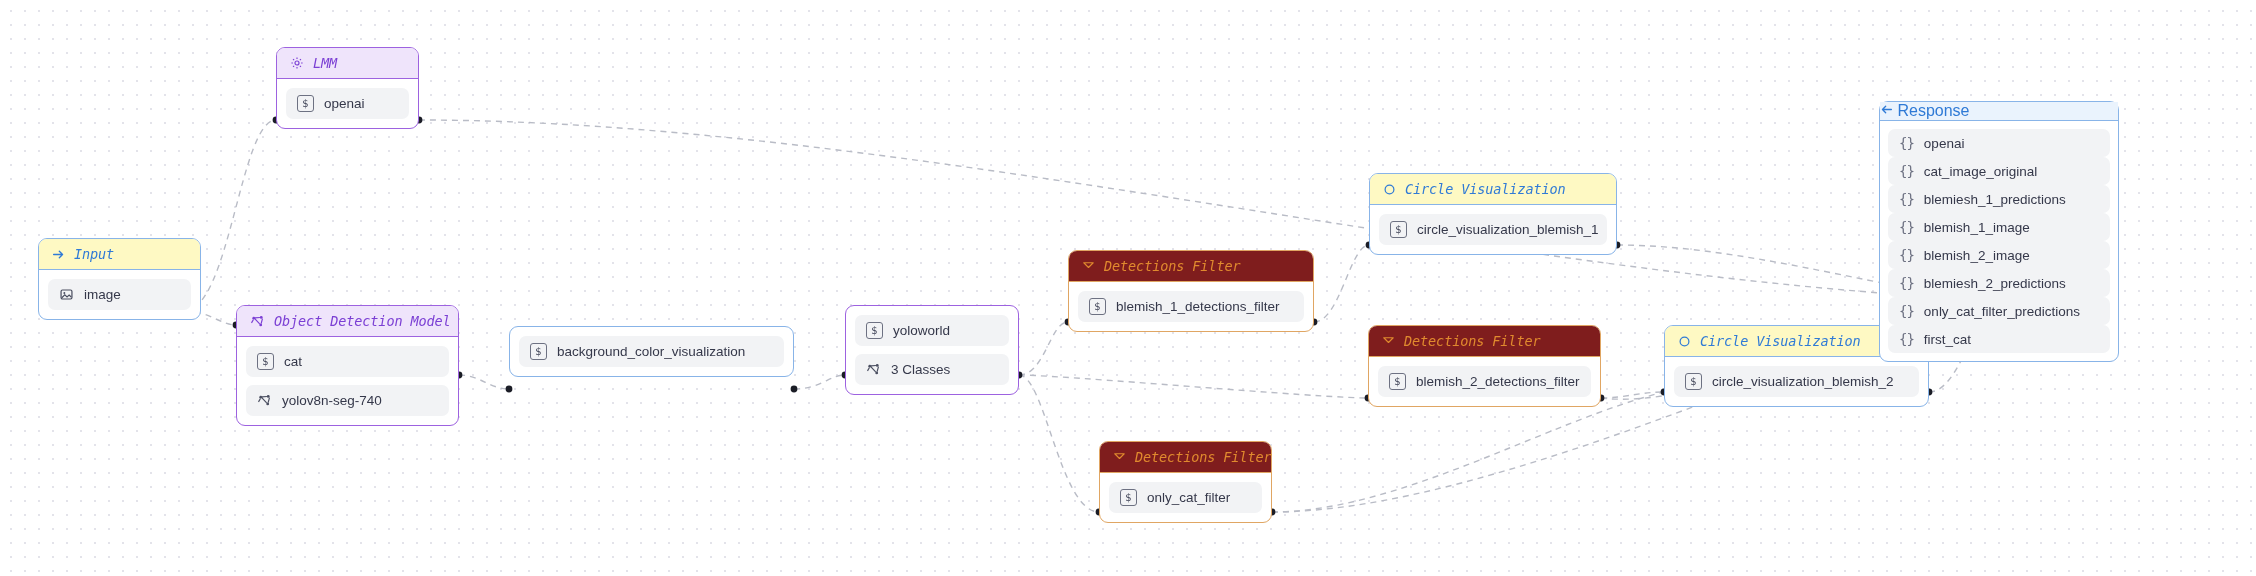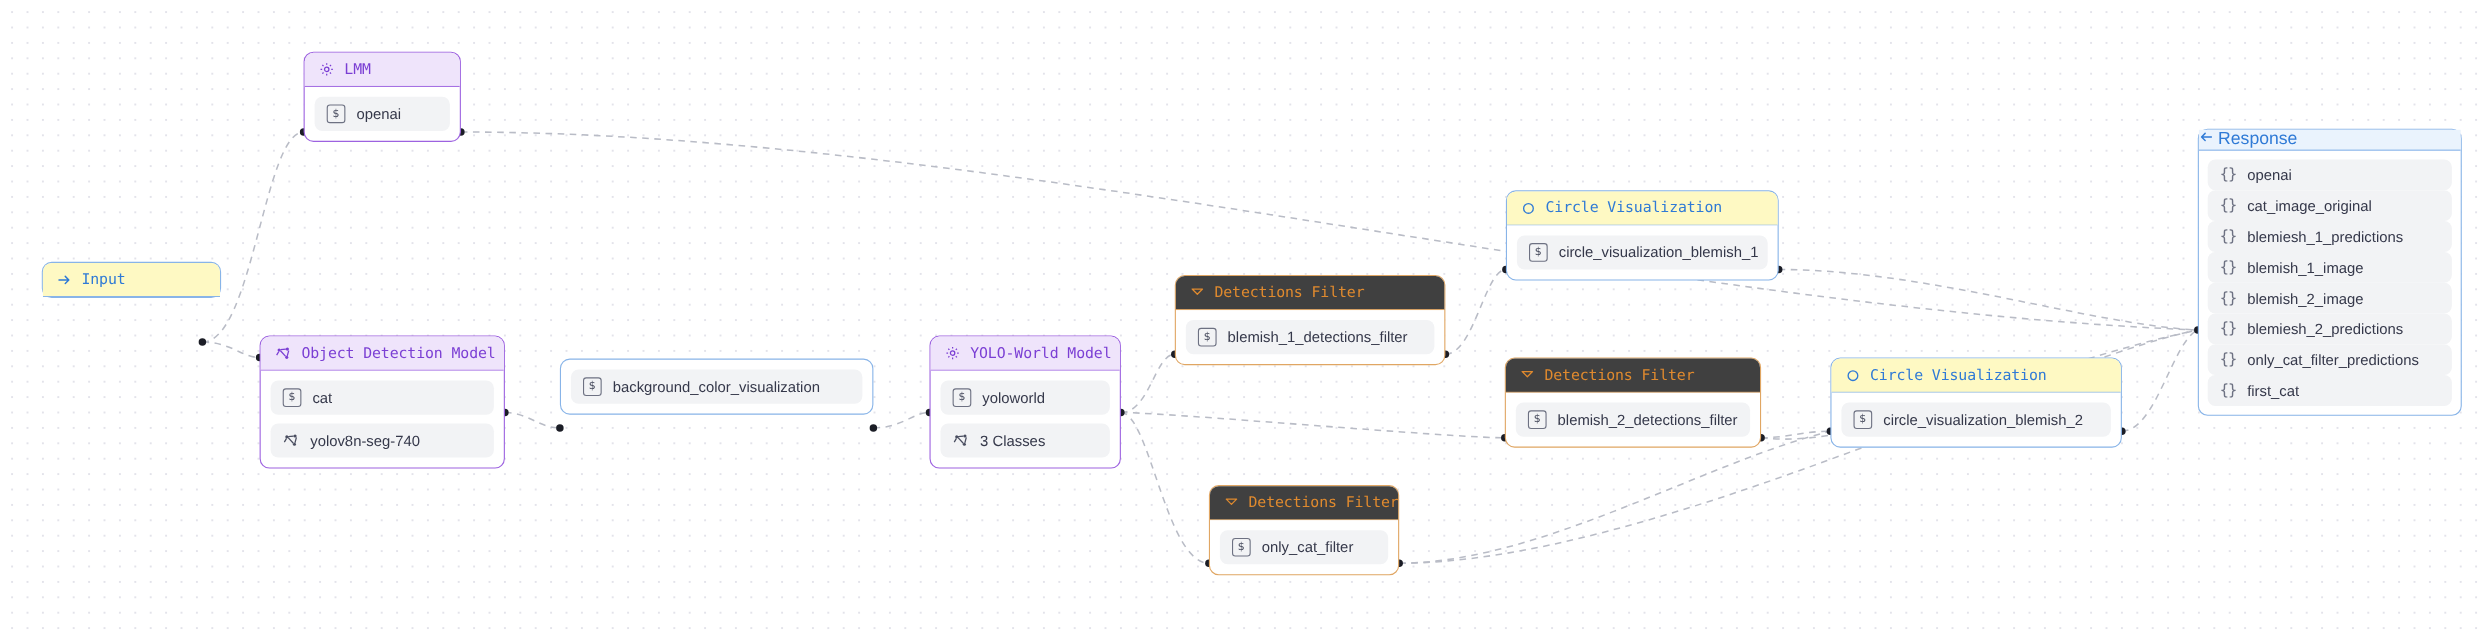--- a/index.html
+++ b/index.html
@@ -13,37 +13,37 @@
   }
   #canvas{position:relative;width:2256px;height:576px;}
   svg#edges{position:absolute;left:0;top:0;width:2256px;height:576px;pointer-events:none;}
 
   .node{position:absolute;border-radius:9px;box-sizing:border-box;background:#ffffff;}
   .node .hdr{
     display:flex;align-items:center;gap:9px;
     height:31px;padding:0 13px;box-sizing:border-box;
     border-radius:8px 8px 0 0;
     font-family:"DejaVu Sans Mono", monospace;
-    font-size:13.5px;letter-spacing:-0.1px;white-space:nowrap;
+    font-size:13.5px;letter-spacing:-0.1px;white-space:nowrap;font-style:italic;
   }
   .node .body{padding:9px;display:flex;flex-direction:column;gap:8px;}
   .row{
     display:flex;align-items:center;gap:10px;
     background:#f2f3f5;border-radius:7px;
     height:31px;padding:0 11px;box-sizing:border-box;
     font-size:13.5px;color:#35384a;white-space:nowrap;
   }
 
   
   .blue{border:1.6px solid #88b4e8;}
   .blue .hdr{background:#fef9c3;color:#2f7ad6;border-bottom:1.6px solid #88b4e8;}
   .purple{border:1.6px solid #9d62e0;}
   .purple .hdr{background:#efe4fb;color:#7b3fd4;border-bottom:1.6px solid #9d62e0;}
   .orange{border:1.6px solid #e0a663;}
-  .orange .hdr{background:#404040;color:#e08a2e;border-bottom:1.6px solid #e0a663;}
+  .orange .hdr{background:#7f1d1d;color:#e08a2e;border-bottom:1.6px solid #e0a663;}
 
   .resp{border:1.6px solid #88b4e8;border-radius:9px;background:#fff;}
   .resp .hdr{border-bottom:1.6px solid #88b4e8;}
   .resp .body{gap:7px;padding:8px;}
   .resp .row{height:28px;}
 
   
   .ic{display:inline-flex;align-items:center;justify-content:center;flex:none;}
   .ic svg{display:block;}
   .badge{
@@ -122,20 +122,32 @@
 
   <div class="node blue" style="left:38px;top:238px;width:163px;">
     <div class="hdr">
       <span class="ic">
         <svg width="13" height="13" viewBox="0 0 16 16" stroke="#2f7ad6" stroke-width="1.6" fill="none" stroke-linecap="round" stroke-linejoin="round">
             <path d="M2 8h11M9 4l4 4-4 4"></path>
           </svg>
       </span>
       <span>Input</span>
     </div>
+    <div class="body">
+      <div class="row">
+        <span class="ic">
+          <svg width="15" height="15" viewBox="0 0 16 16" stroke="#4a4e60" stroke-width="1.3" fill="none">
+              <rect x="2.2" y="3.2" width="11.6" height="9.6" rx="1.5"></rect>
+              <circle cx="5.7" cy="6.4" r="1.05" fill="#4a4e60" stroke="none"></circle>
+              <path d="M3 11.4l3.2-3 2.4 2.1 2.2-1.9 2.2 2"></path>
+            </svg>
+        </span>
+        <span>image</span>
+      </div>
+    </div>
   </div>
 
   <div class="node purple" style="left:276px;top:47px;width:143px;">
     <div class="hdr">
       <span class="ic">
         <svg width="14" height="14" viewBox="0 0 16 16" stroke="#7b3fd4" stroke-width="1.3" fill="none">
             <circle cx="8" cy="8" r="2.3"></circle>
             <path d="M8 1.6v1.7M8 12.7v1.7M1.6 8h1.7M12.7 8h1.7M3.5 3.5l1.2 1.2M11.3 11.3l1.2 1.2M12.5 3.5l-1.2 1.2M4.7 11.3l-1.2 1.2"></path>
           </svg>
       </span>
@@ -183,29 +195,20 @@
   <div class="node blue" style="left:509px;top:326px;width:285px;">
     <div class="body">
       <div class="row">
         <span class="badge">$</span>
         <span>background_color_visualization</span>
       </div>
     </div>
   </div>
 
   <div class="node purple" style="left:845px;top:305px;width:174px;">
-    <div class="hdr">
-      <span class="ic">
-        <svg width="14" height="14" viewBox="0 0 16 16" stroke="#7b3fd4" stroke-width="1.3" fill="none">
-            <circle cx="8" cy="8" r="2.3"></circle>
-            <path d="M8 1.6v1.7M8 12.7v1.7M1.6 8h1.7M12.7 8h1.7M3.5 3.5l1.2 1.2M11.3 11.3l1.2 1.2M12.5 3.5l-1.2 1.2M4.7 11.3l-1.2 1.2"></path>
-          </svg>
-      </span>
-      <span>YOLO-World Model</span>
-    </div>
     <div class="body">
       <div class="row">
         <span class="badge">$</span>
         <span>yoloworld</span>
       </div>
       <div class="row">
         <span class="ic">
           <svg width="15" height="15" viewBox="0 0 16 16" stroke="#4a4e60" stroke-width="1.25" fill="none">
               <circle cx="4" cy="4.4" r="1.5" fill="#4a4e60" stroke="none"></circle>
               <circle cx="12" cy="3.6" r="1.5" fill="#4a4e60" stroke="none"></circle>
@@ -296,21 +299,21 @@
       <span>Detections Filter</span>
     </div>
     <div class="body">
       <div class="row">
         <span class="badge">$</span>
         <span>only_cat_filter</span>
       </div>
     </div>
   </div>
 
-  <div class="resp" style="position:absolute;left:1998px;top:101px;width:238px;margin-top:16px;">
+  <div class="resp" style="position:absolute;left:1879px;top:101px;width:238px;">
     <div class="hdr" style="background:#eaf3fd;color:#2f7ad6;">
       <span class="ic">
         <svg width="13" height="13" viewBox="0 0 16 16" stroke="#2f7ad6" stroke-width="1.6" fill="none" stroke-linecap="round" stroke-linejoin="round">
             <path d="M14 8H3M7 4L3 8l4 4"></path>
           </svg>
       </span>
       <span>Response</span>
     </div>
     <div class="body">
       <div class="row">

